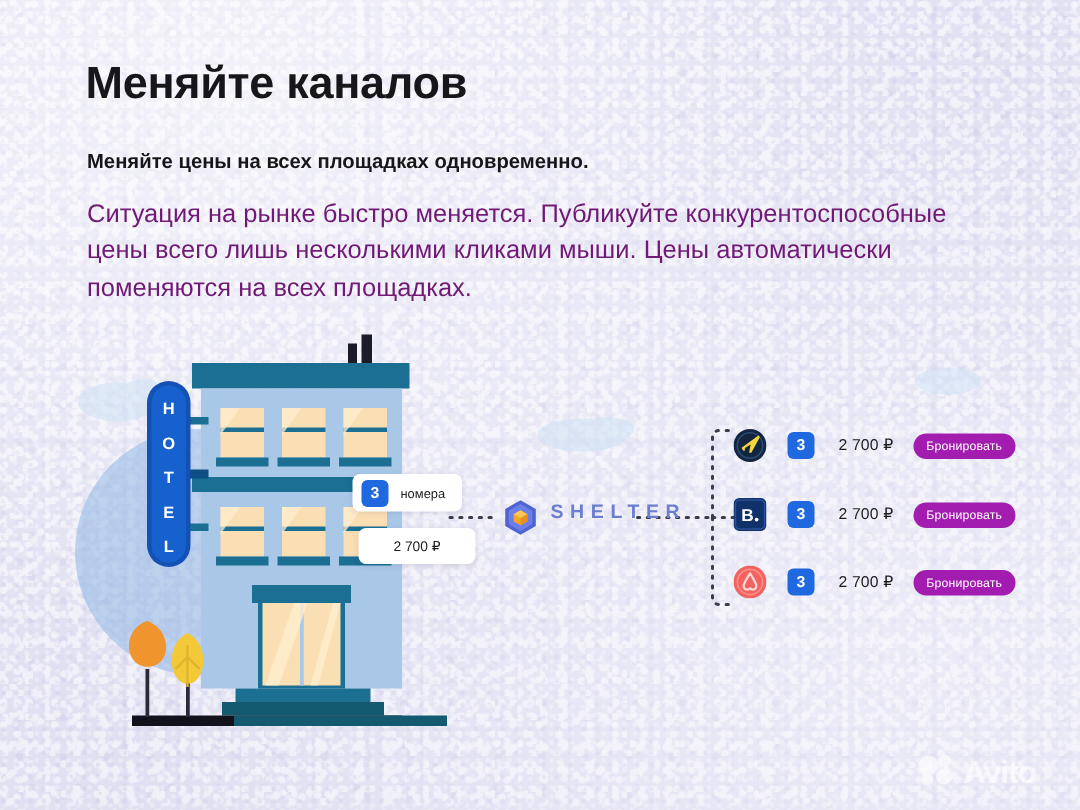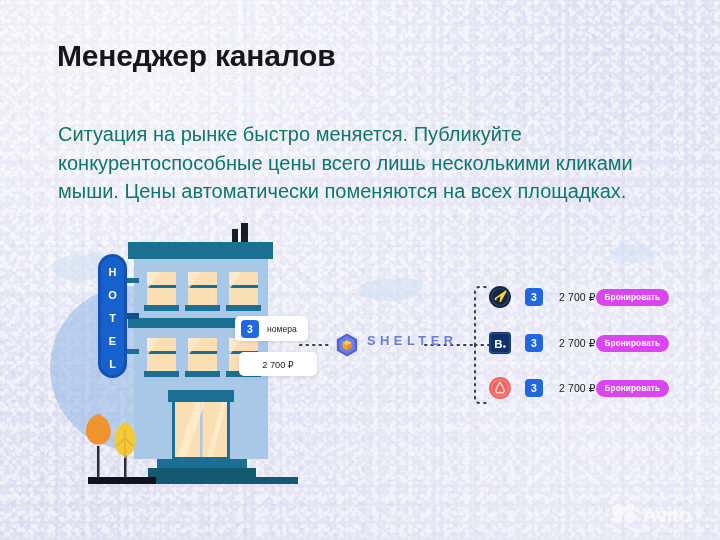--- a/index.html
+++ b/index.html
@@ -51,22 +51,22 @@
   
   .title{
     position:absolute;left:57px;top:39px;
     font-size:30px;font-weight:bold;color:#17171b;letter-spacing:-.2px;
   }
   .lead{
     position:absolute;left:58px;top:100px;
     font-size:13.5px;font-weight:bold;color:#17171b;
   }
   .para{
-    position:absolute;left:58px;top:120px;width:600px;
-    font-size:20px;line-height:1.43;color:#0f766e;
+    position:absolute;left:58px;top:131px;width:600px;
+    font-size:17px;line-height:1.43;color:#701a75;
   }
 
   
   #illus{position:absolute;left:0;top:218px;width:720px;height:270px;}
   #illus svg{display:block;}
 
   
   .row{position:absolute;height:22px;display:flex;align-items:center;left:489px;}
   .r0{top:286px;} .r1{top:332px;} .r2{top:377px;}
 
@@ -76,23 +76,23 @@
   .numbadge{
     width:18px;height:18px;flex:0 0 18px;border-radius:4px;background:#1f68e0;
     color:#fff;font-size:10.5px;font-weight:bold;display:flex;
     align-items:center;justify-content:center;margin-left:14px;
   }
   .price{
     margin-left:16px;font-size:10.5px;color:#1c1c20;white-space:nowrap;
     font-weight:500;letter-spacing:.1px;
   }
   .bookbtn{
-    background:#d946ef;color:#fff;border:none;
+    margin-left:13px;background:#a21caf;color:#fff;border:none;
     border-radius:11px;height:17px;padding:0 9px;
-    font-size:8.2px;font-weight:bold;font-family:inherit;
+    font-size:8.2px;font-weight:normal;font-family:inherit;
     display:flex;align-items:center;white-space:nowrap;letter-spacing:.1px;
   }
 
   
   .card-rooms{
     position:absolute;left:235px;top:316px;height:25px;
     background:#fff;border-radius:5px;display:flex;align-items:center;
     padding:0 11px 0 6px;box-shadow:0 1px 4px rgba(40,50,90,.13);
   }
   .card-rooms .numbadge{margin-left:0;}
@@ -120,21 +120,22 @@
 
 <div id="bg">
   <div class="base"></div>
   <div class="noise"></div>
   <div class="noise2"></div>
   <div class="wash"></div>
 </div>
 
 <div id="page">
 
-  <div class="title">Менеджер каналов</div>
+  <div class="title">Меняйте каналов</div>
+  <div class="lead">Меняйте цены на всех площадках одновременно.</div>
   <div class="para">Ситуация на рынке быстро меняется. Публикуйте конкурентоспособные цены всего лишь несколькими кликами мыши. Цены автоматически поменяются на всех площадках.</div>
 
   <div id="illus">
     <svg width="720" height="270" viewBox="0 0 720 270">
 
       <g opacity=".55">
         <ellipse cx="78" cy="50" rx="26" ry="13" fill="#cfe2f5"></ellipse>
         <ellipse cx="96" cy="45" rx="18" ry="10" fill="#cfe2f5"></ellipse>
         <ellipse cx="388" cy="72" rx="30" ry="11" fill="#cfe2f5"></ellipse>
         <ellipse cx="405" cy="68" rx="18" ry="8" fill="#cfe2f5"></ellipse>

